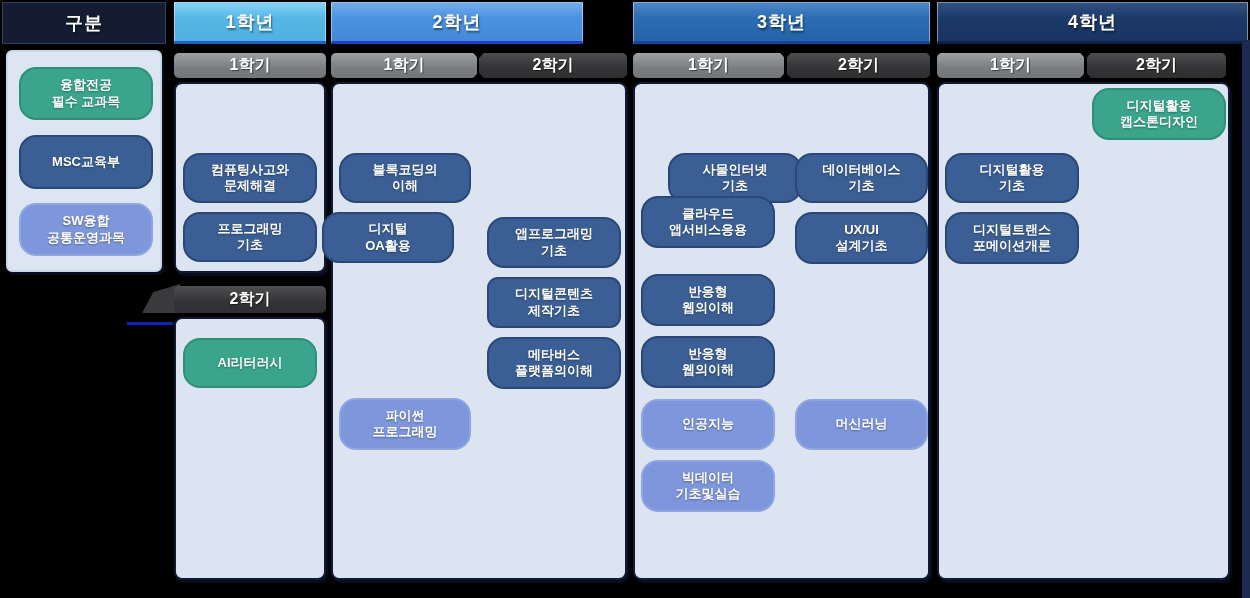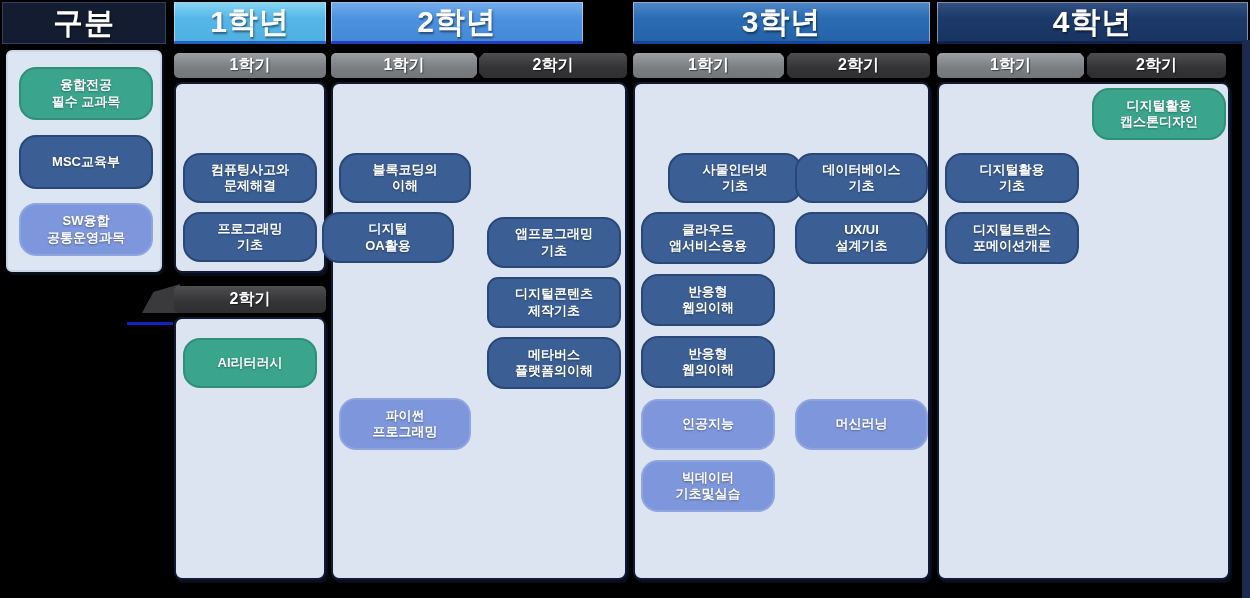--- a/index.html
+++ b/index.html
@@ -4,21 +4,21 @@
 <style>
   html,body { margin:0; padding:0; background:#000; }
   .canvas {
     position:relative; width:1250px; height:598px; background:#000;
     font-family:"Liberation Sans","DejaVu Sans",sans-serif; overflow:hidden;
   }
   
   .year-hdr {
     position:absolute; top:2px; height:42px; box-sizing:border-box;
     display:flex; align-items:center; justify-content:center;
-    color:#fff; font-weight:bold; font-size:30px; letter-spacing:1px;
+    color:#fff; font-weight:bold; font-size:18px; letter-spacing:1px;
     text-shadow:1px 2px 2px rgba(0,0,0,.45);
     border:1px solid rgba(255,255,255,.45);
   }
   .hdr-gubun { left:2px; width:164px; background:#131C30; border:1px solid #32405E; }
   .hdr-y1 { left:174px; width:152px; background:linear-gradient(#86D3F2,#55B7E8 40%,#4FB0E2); border-bottom:3px solid #2160C0; }
   .hdr-y2 { left:331px; width:252px; background:linear-gradient(#74ACEA,#4B92E0 40%,#4489D6); border-bottom:3px solid #1F3FC0; }
   .hdr-y3 { left:633px; width:297px; background:linear-gradient(#4E86C6,#2A6CB3 40%,#2563A8); border-bottom:3px solid #14459B; }
   .hdr-y4 { left:937px; width:311px; background:linear-gradient(#31507F,#1C3A69 40%,#183462); border-bottom:3px solid #0E2148; }
   
   .tab {
@@ -129,21 +129,21 @@
 프로그래밍</div>
   <div class="course" style="left:487px; top:217px; width:134px; height:51px;" data-category="msc">앱프로그래밍
 기초</div>
   <div class="course" style="left:487px; top:277px; width:134px; height:51px;border-radius:11px;" data-category="msc">디지털콘텐츠
 제작기초</div>
   <div class="course" style="left:487px; top:337px; width:134px; height:52px;" data-category="msc">메타버스
 플랫폼의이해</div>
 
   <div class="course" style="left:668px; top:153px; width:134px; height:50px;" data-category="msc">사물인터넷
 기초</div>
-  <div class="course" style="left:641px; top:212px; width:134px; height:52px;" data-category="msc">클라우드
+  <div class="course" style="left:641px; top:196px; width:134px; height:52px;" data-category="msc">클라우드
 앱서비스응용</div>
   <div class="course" style="left:641px; top:274px; width:134px; height:52px;" data-category="msc">반응형
 웹의이해</div>
   <div class="course" style="left:641px; top:336px; width:134px; height:52px;" data-category="msc">반응형
 웹의이해</div>
   <div class="course" style="left:641px; top:399px; width:134px; height:51px;" data-category="common">인공지능</div>
   <div class="course" style="left:641px; top:460px; width:134px; height:52px;" data-category="common">빅데이터
 기초및실습</div>
   <div class="course" style="left:795px; top:153px; width:133px; height:50px;" data-category="msc">데이터베이스
 기초</div>

